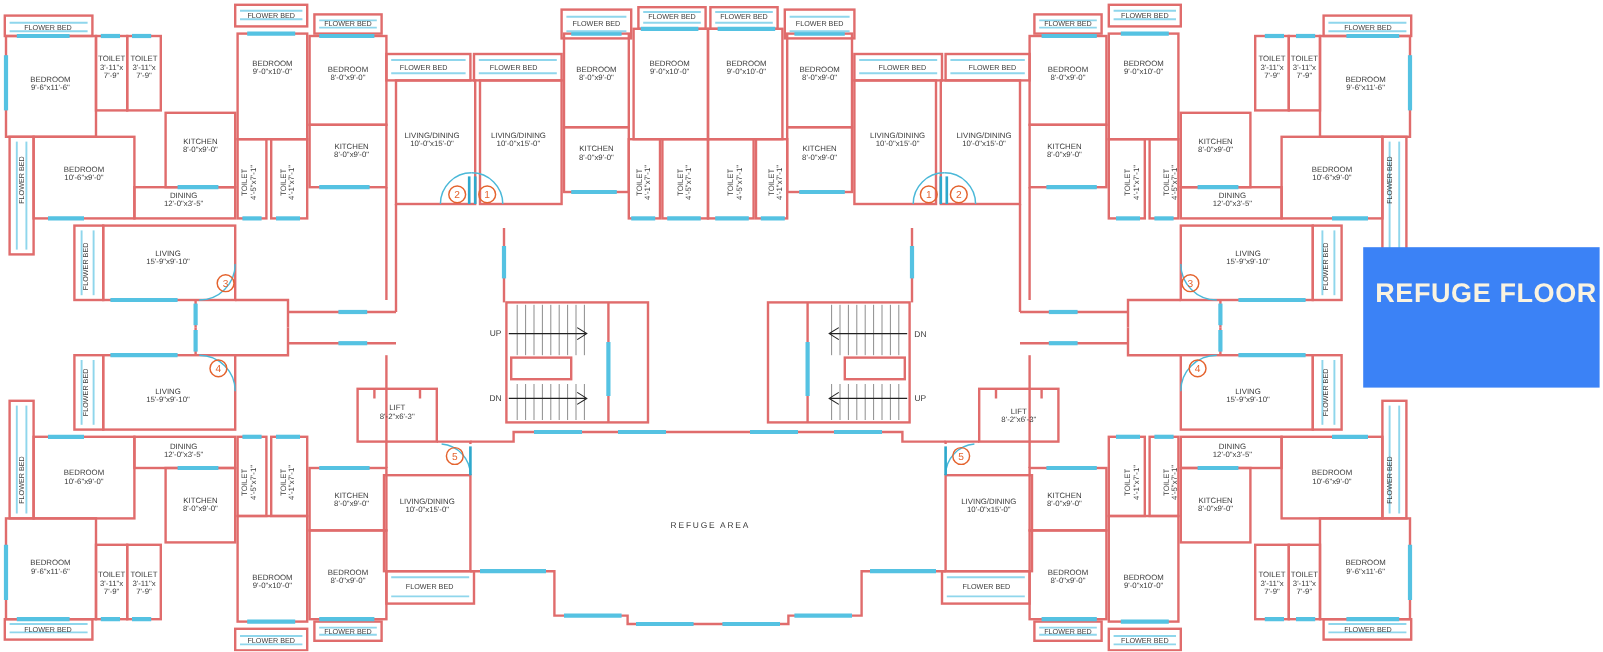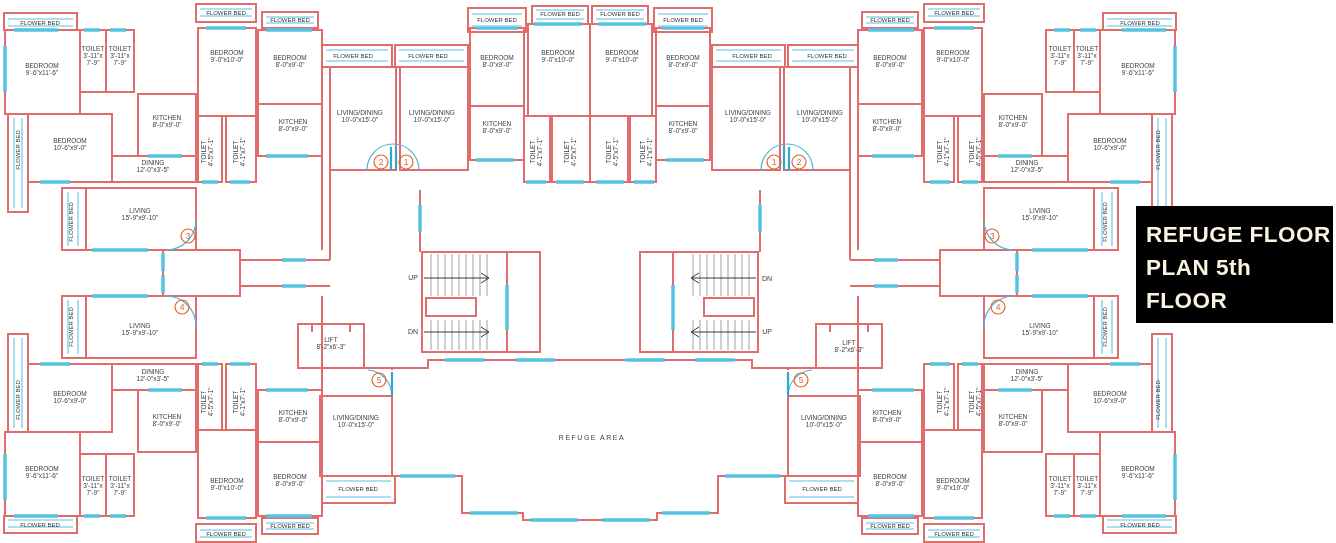--- a/index.html
+++ b/index.html
@@ -4,22 +4,22 @@
 <style>
   html,body{margin:0;padding:0;background:#ffffff;}
   #stage{position:relative;width:1336px;height:543px;background:#ffffff;overflow:hidden;
          font-family:"Liberation Sans",sans-serif;}
   #plan-svg{position:absolute;left:0;top:0;}
   #labels-layer text{fill:#3b3b3b;font-family:"Liberation Sans","DejaVu Sans",sans-serif;
                      text-anchor:middle;}
   #markers-layer text{fill:#e4632e;font-family:"Liberation Sans",sans-serif;
                       text-anchor:middle;font-size:8.5px;}
   #title-box{position:absolute;left:1136px;top:206px;width:197px;height:117px;
-             background:#000000;color:#faf3e0;font-weight:bold;font-size:22.5px;
-             line-height:33px;padding:12px 0 0 10px;box-sizing:border-box;
+             background:#3b82f6;color:#faf3e0;font-weight:bold;font-size:22.5px;
+             line-height:33px;padding:22px 0 0 10px;box-sizing:border-box;
              letter-spacing:0.5px;}
   .walls{stroke:#e06c6c;fill:none;stroke-width:2;}
   .win{stroke:#55c2e2;fill:none;stroke-width:3.5;}
   .fbline{stroke:#8fd6ec;fill:none;stroke-width:1.6;}
   .door{stroke:#4ab8d8;fill:none;stroke-width:1.2;}
   .leaf{stroke:#2ea8cc;fill:none;stroke-width:2.2;}
   .tread{stroke:#777;fill:none;stroke-width:0.7;}
   .arrow{stroke:#222;fill:none;stroke-width:0.9;}
   .mcirc{stroke:#e4632e;fill:none;stroke-width:1.2;}
 </style>
@@ -327,16 +327,15 @@
         </g>
         <g>
           <circle cx="801" cy="380" r="7" class="mcirc"></circle>
           <text x="801" y="383">5</text>
         </g>
       </g>
   </svg>
 
   <div id="title-box">
     <div>REFUGE FLOOR</div>
-    <div>PLAN 5th FLOOR</div>
   </div>
 
 </div>
 
 </body></html>

